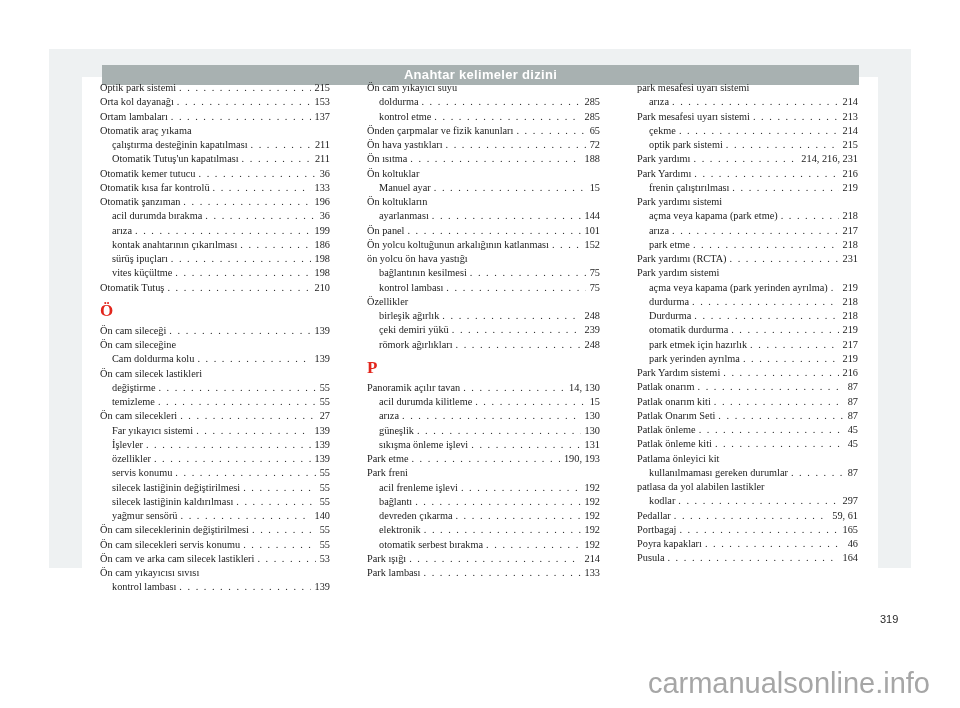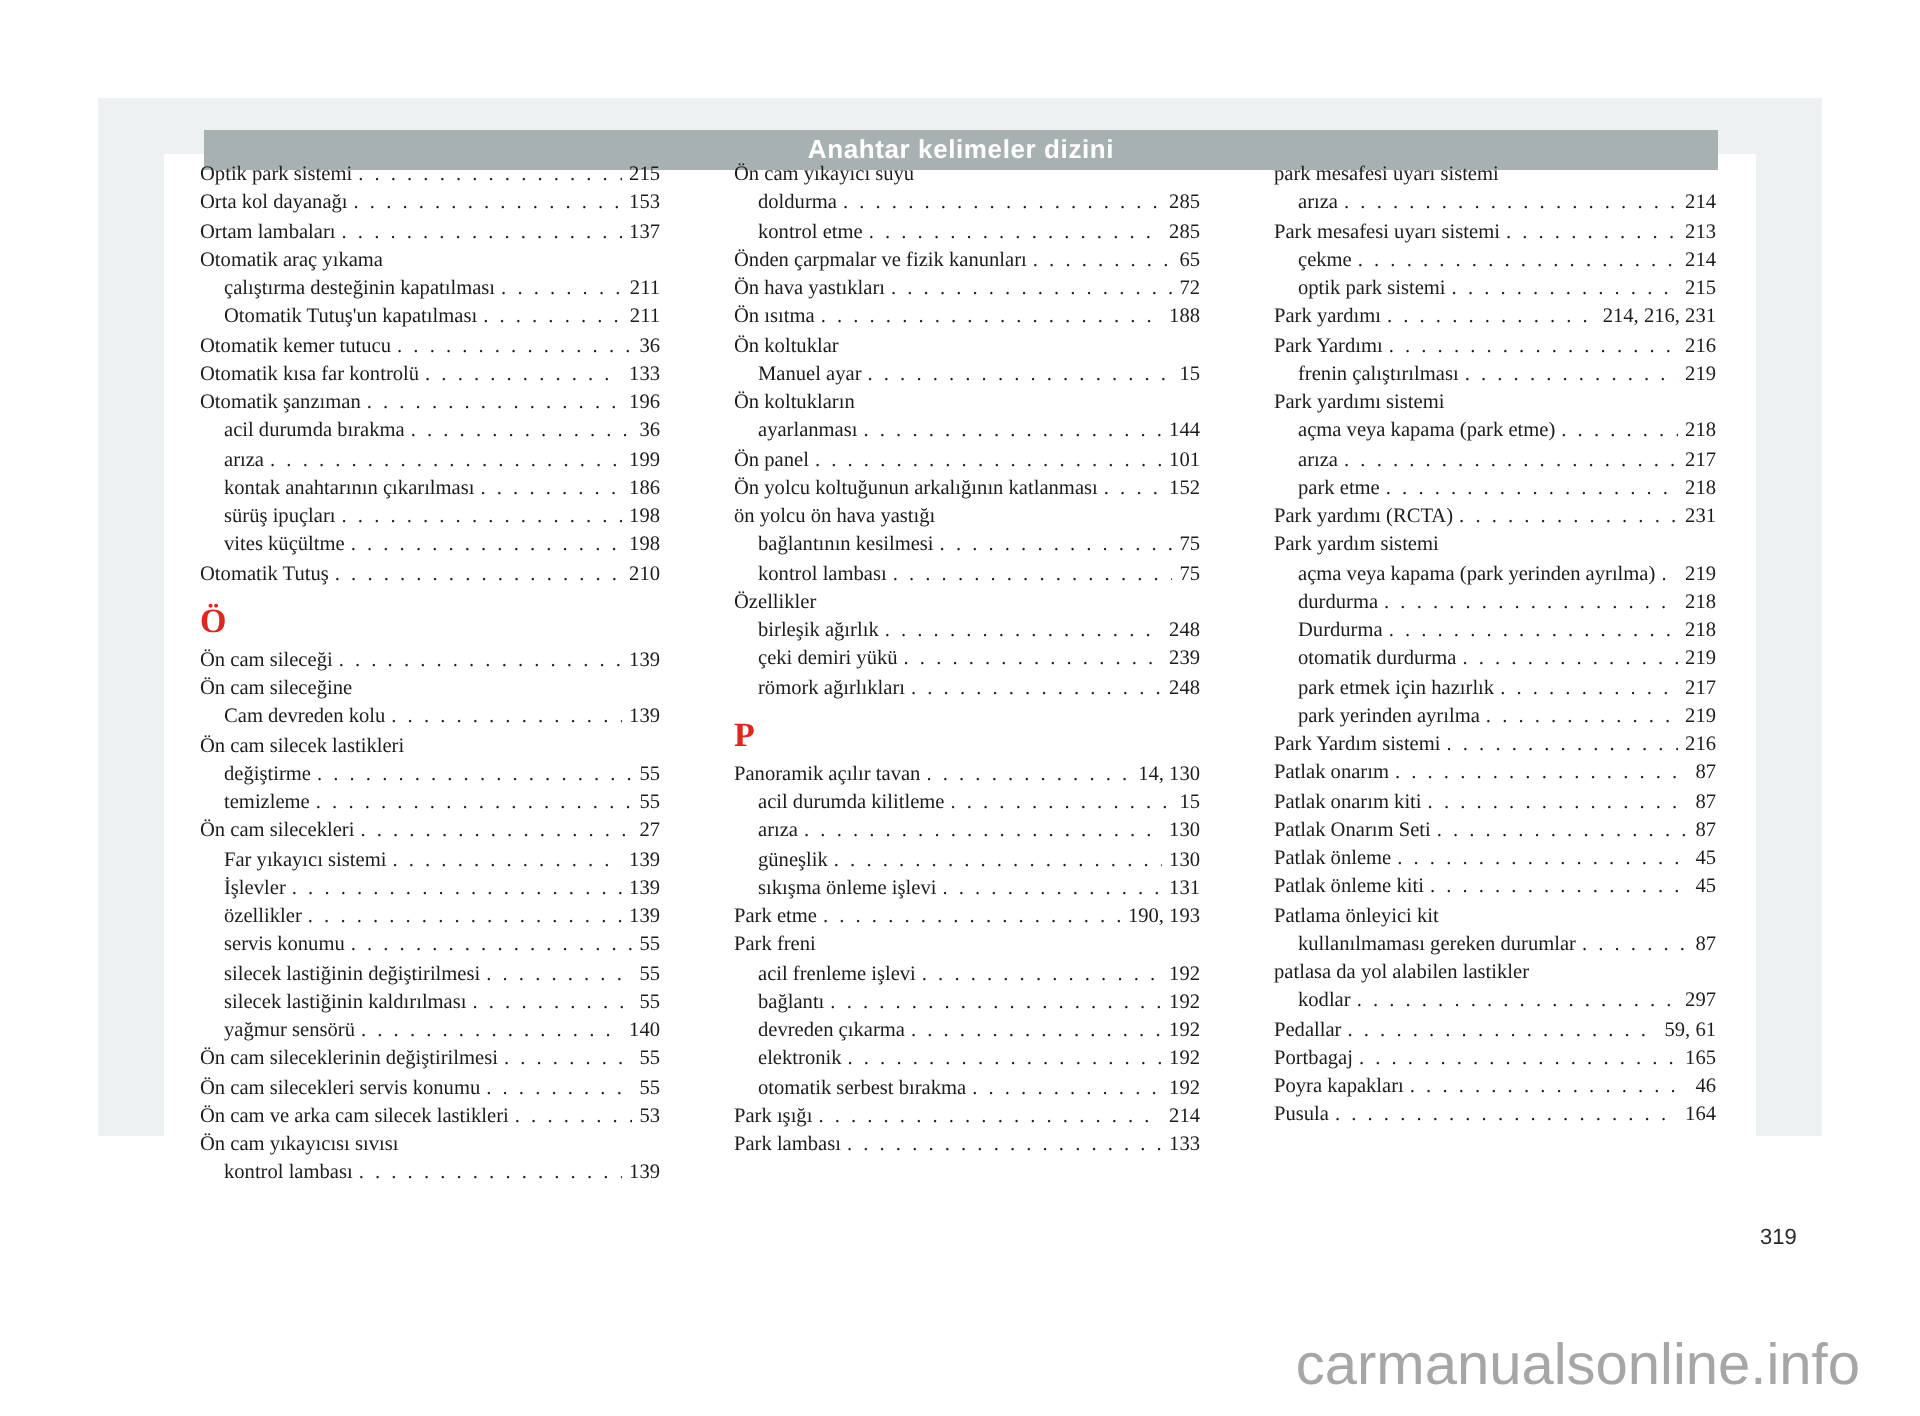--- a/index.html
+++ b/index.html
@@ -154,21 +154,21 @@
         <div class="section-letter">Ö</div>
         <div class="entry">
           <span class="lbl">Ön cam sileceği</span>
           <span class="dots"></span>
           <span class="pg">139</span>
         </div>
         <div class="entry">
           <span class="lbl">Ön cam sileceğine</span>
         </div>
         <div class="entry ind">
-          <span class="lbl">Cam devreden kolu</span>
+          <span class="lbl">Cam doldurma kolu</span>
           <span class="dots"></span>
           <span class="pg">139</span>
         </div>
         <div class="entry">
           <span class="lbl">Ön cam silecek lastikleri</span>
         </div>
         <div class="entry ind">
           <span class="lbl">değiştirme</span>
           <span class="dots"></span>
           <span class="pg">55</span>

